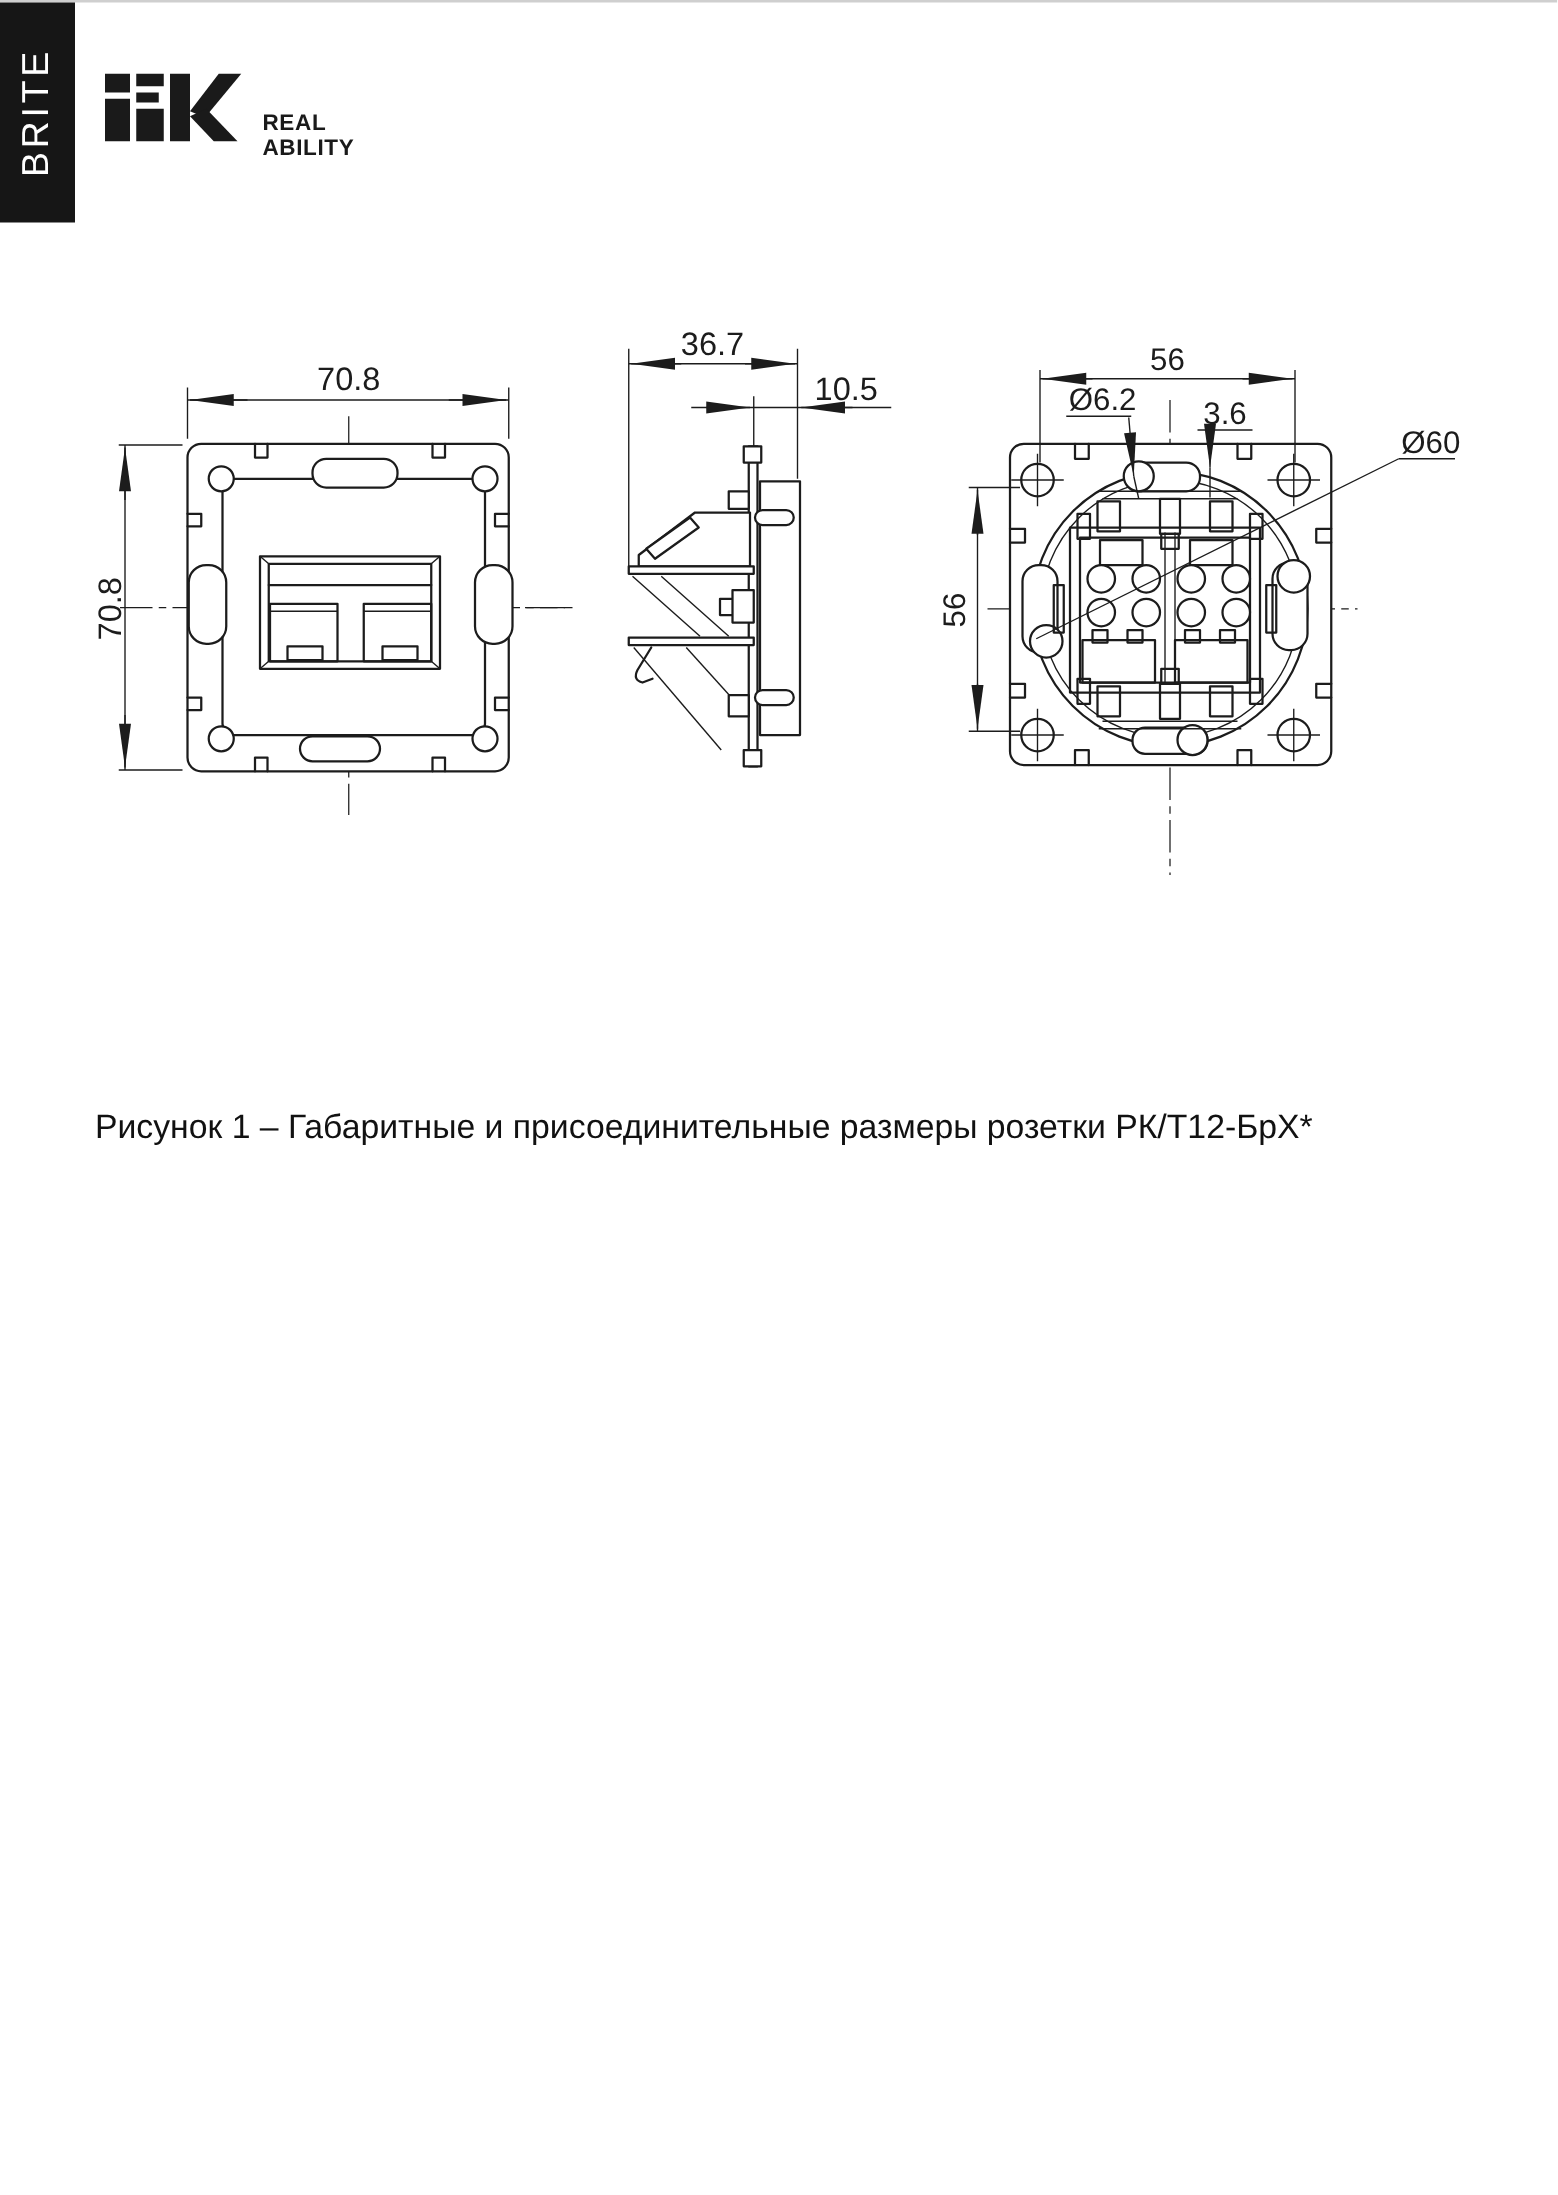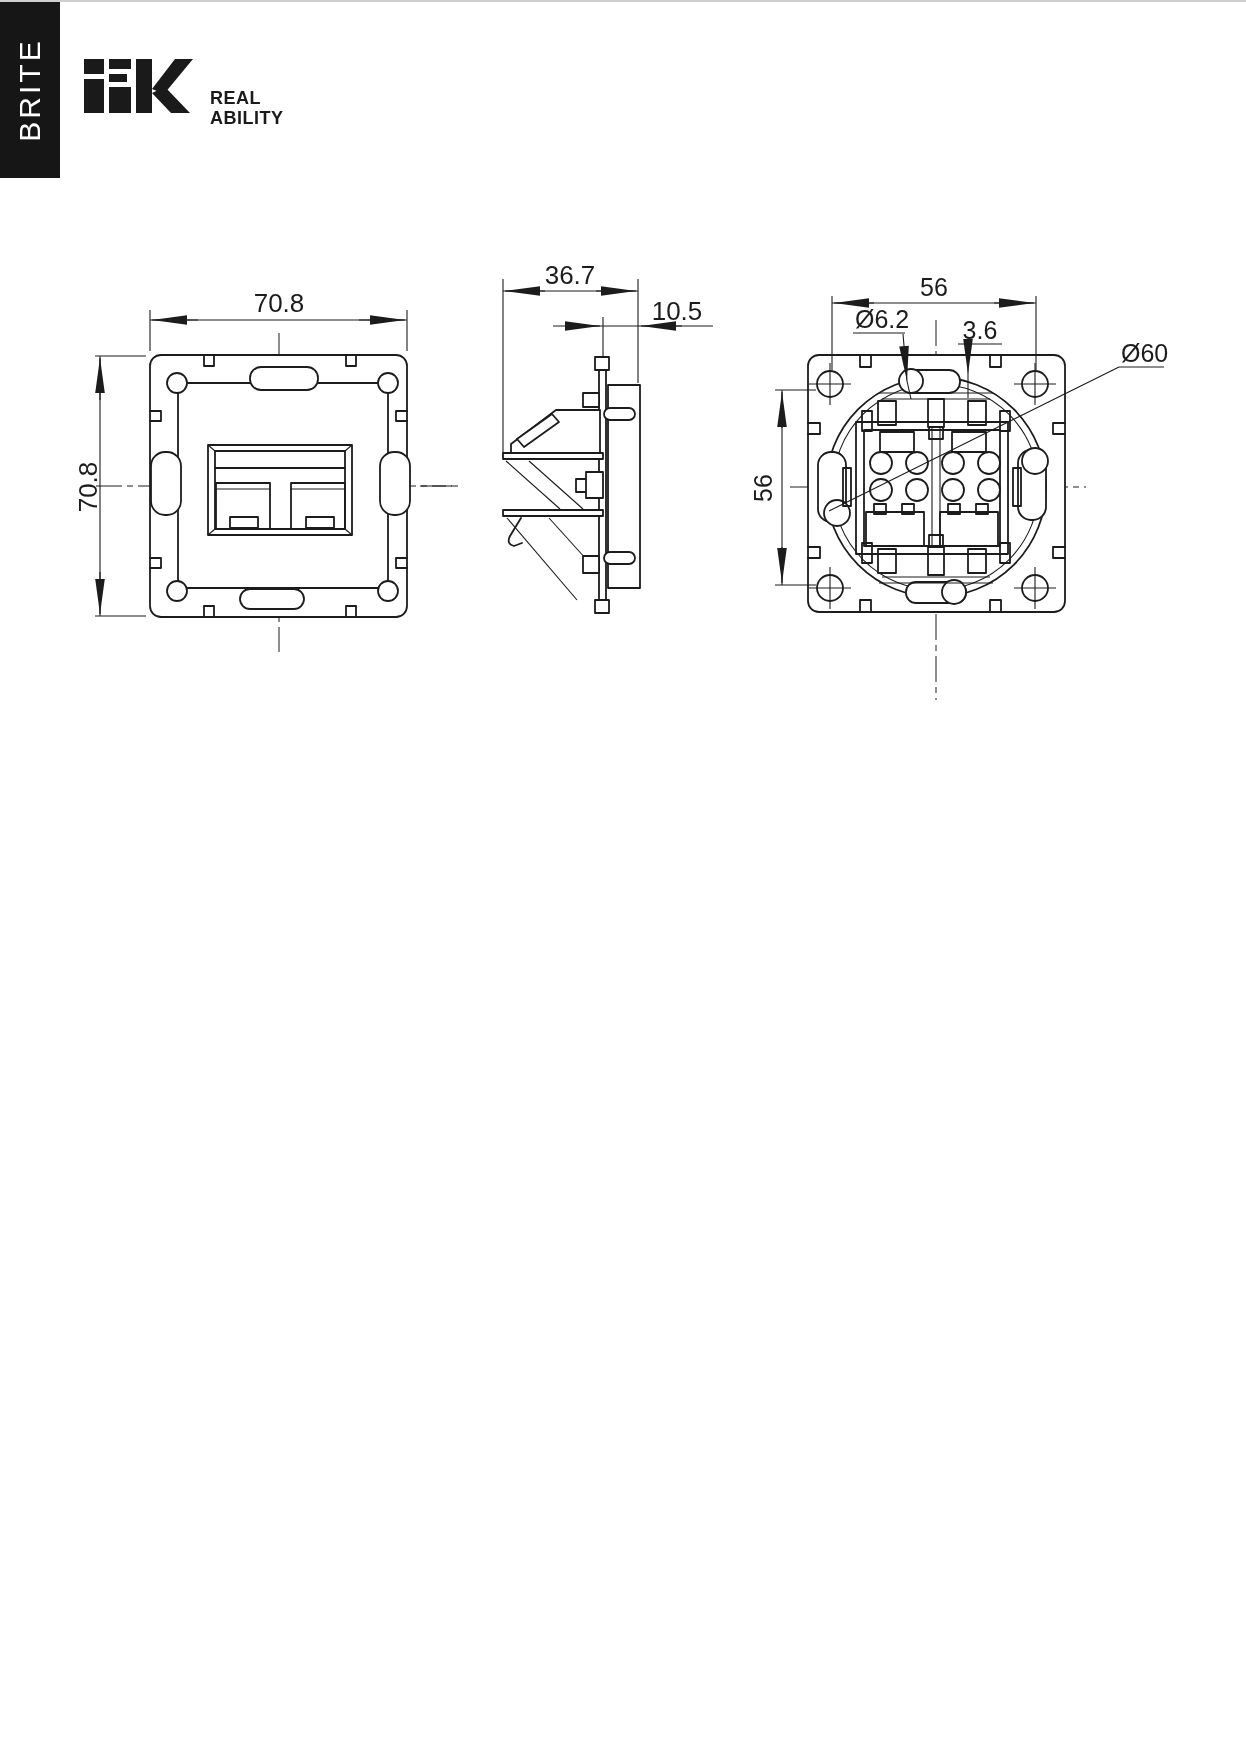--- a/index.html
+++ b/index.html
@@ -280,14 +280,15 @@
         <text class="dim2" x="980" y="339" text-anchor="middle">3.6</text>
       </g>
       <g>
         <line class="t" x1="1119" y1="367" x2="1164" y2="367"></line>
         <line class="t" x1="1119" y1="367" x2="829" y2="511"></line>
         <text class="dim2" x="1121" y="362" text-anchor="start">Ø60</text>
       </g>
     </g>
   </svg>
 
+  <div class="caption">Рисунок 1 – Габаритные и присоединительные размеры розетки РК/Т12-БрХ*</div>
 
 </div>
 
 </body></html>

